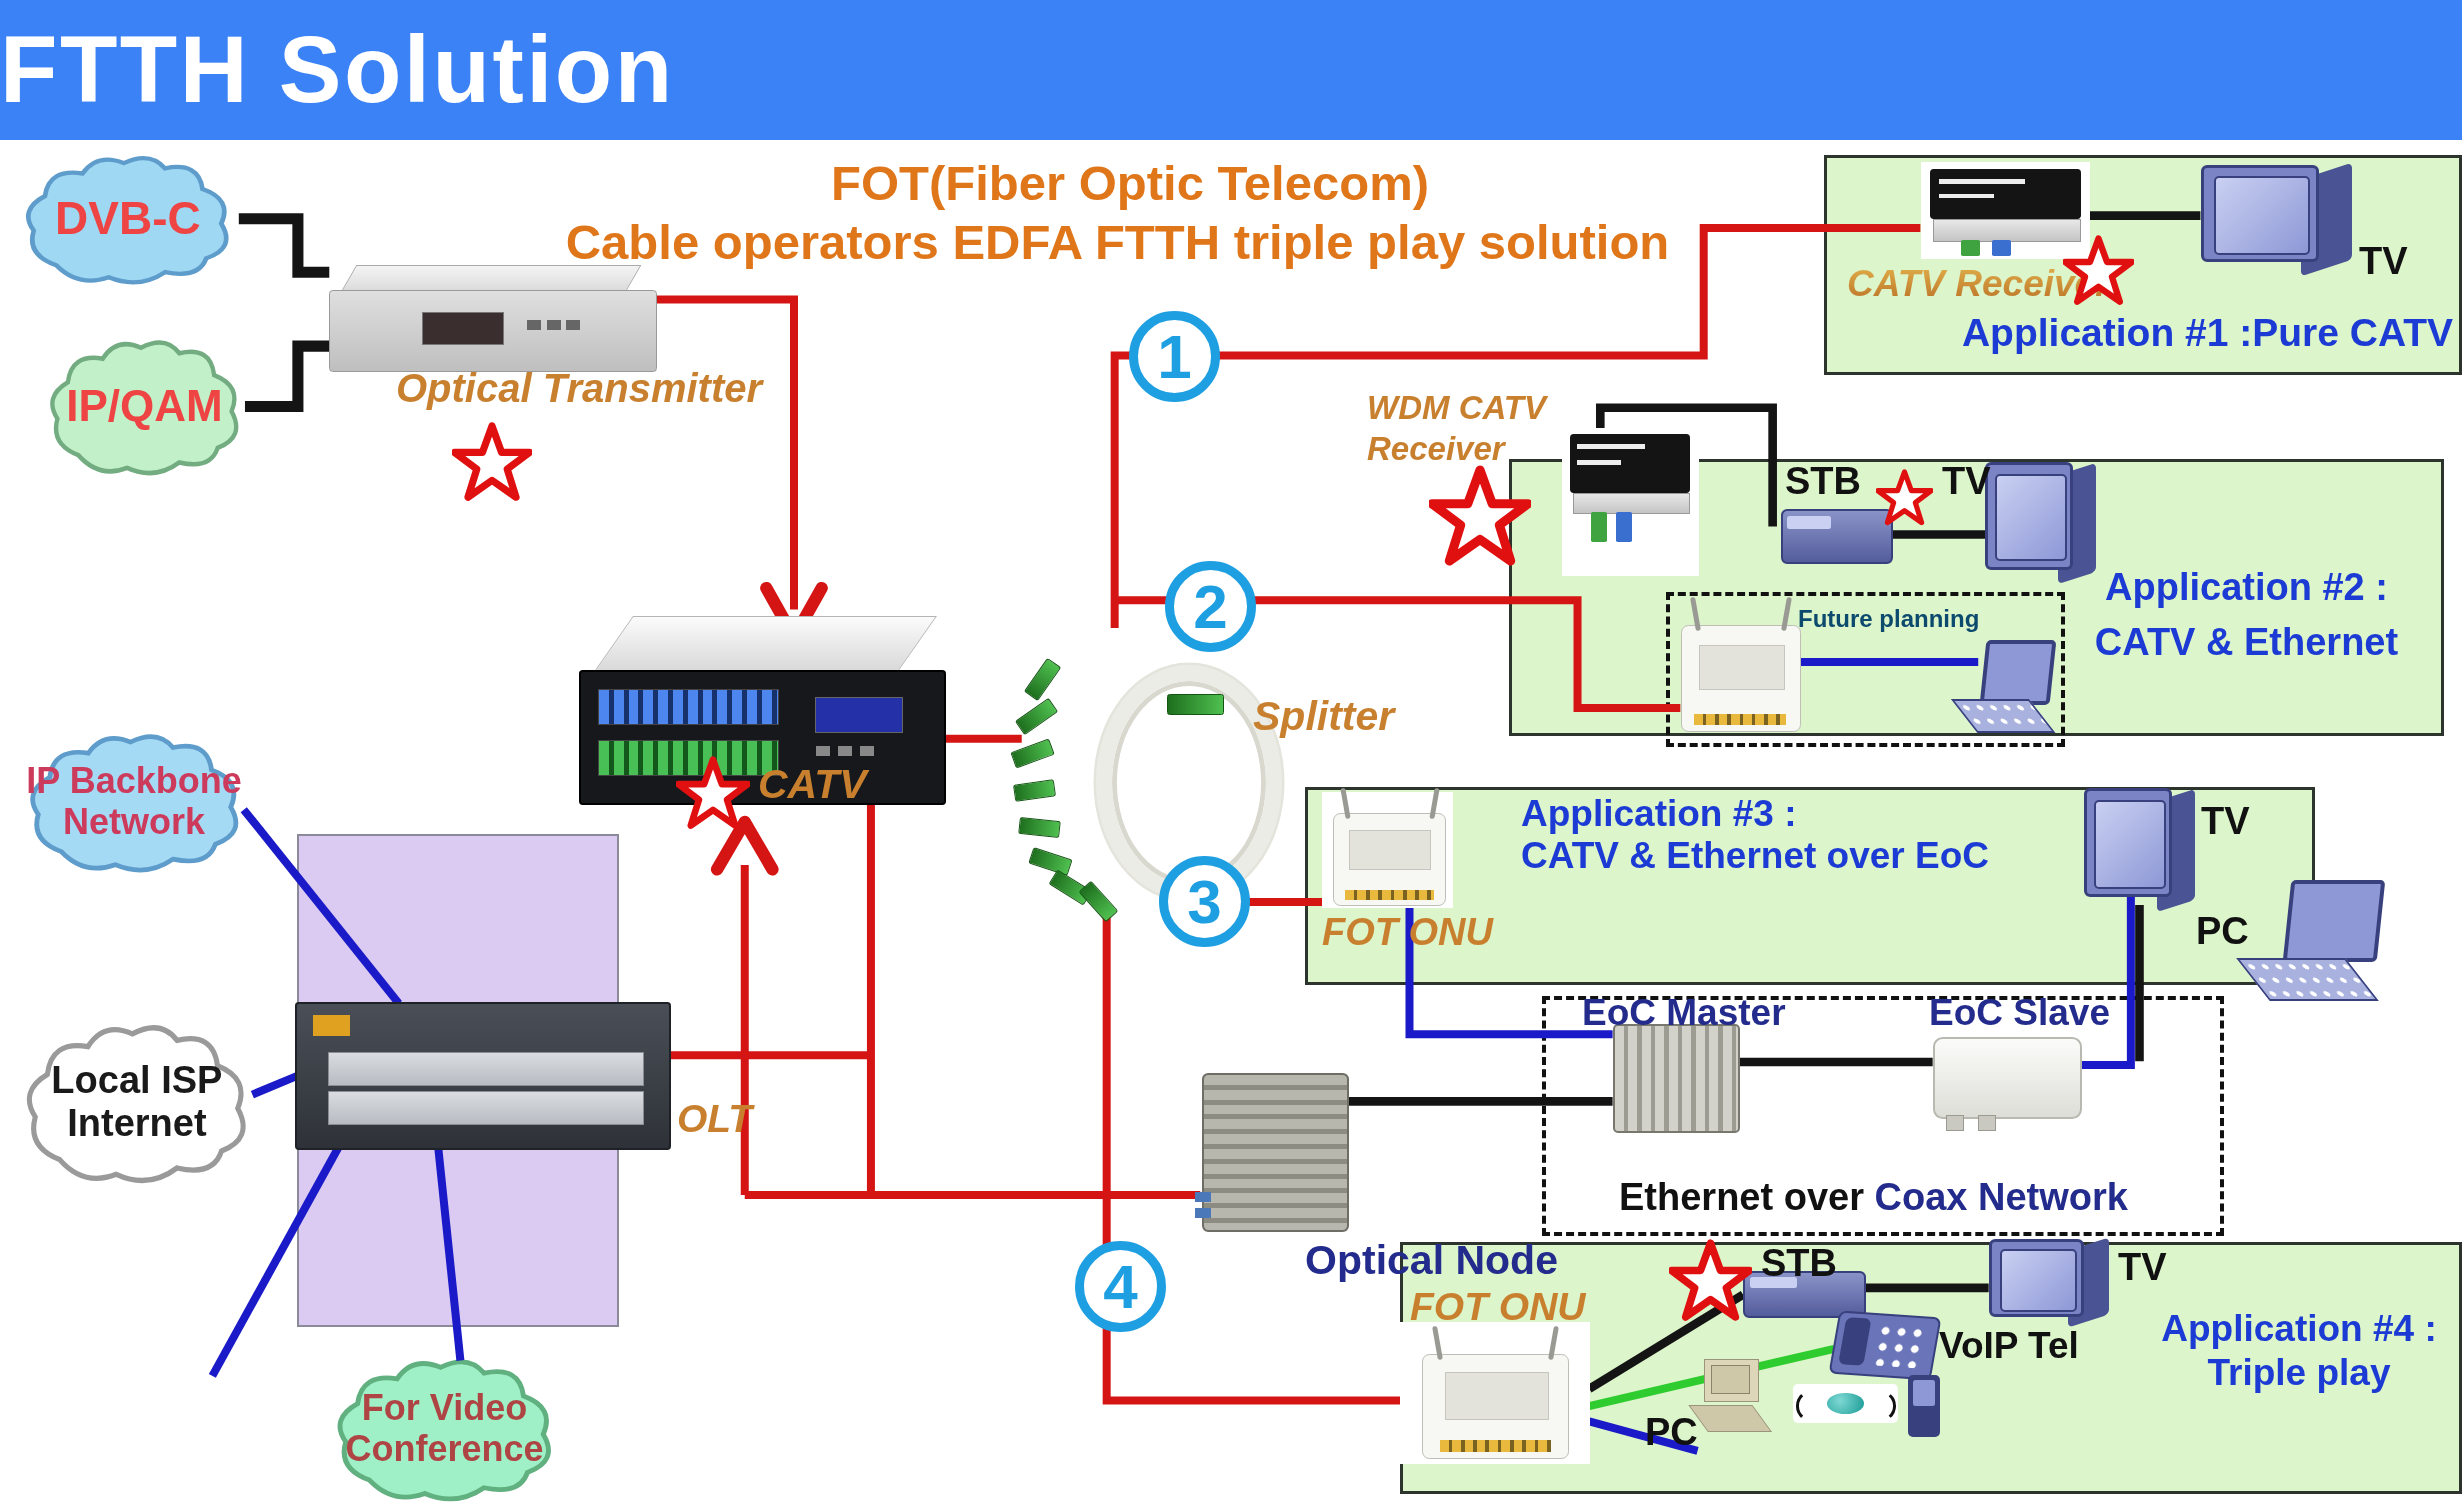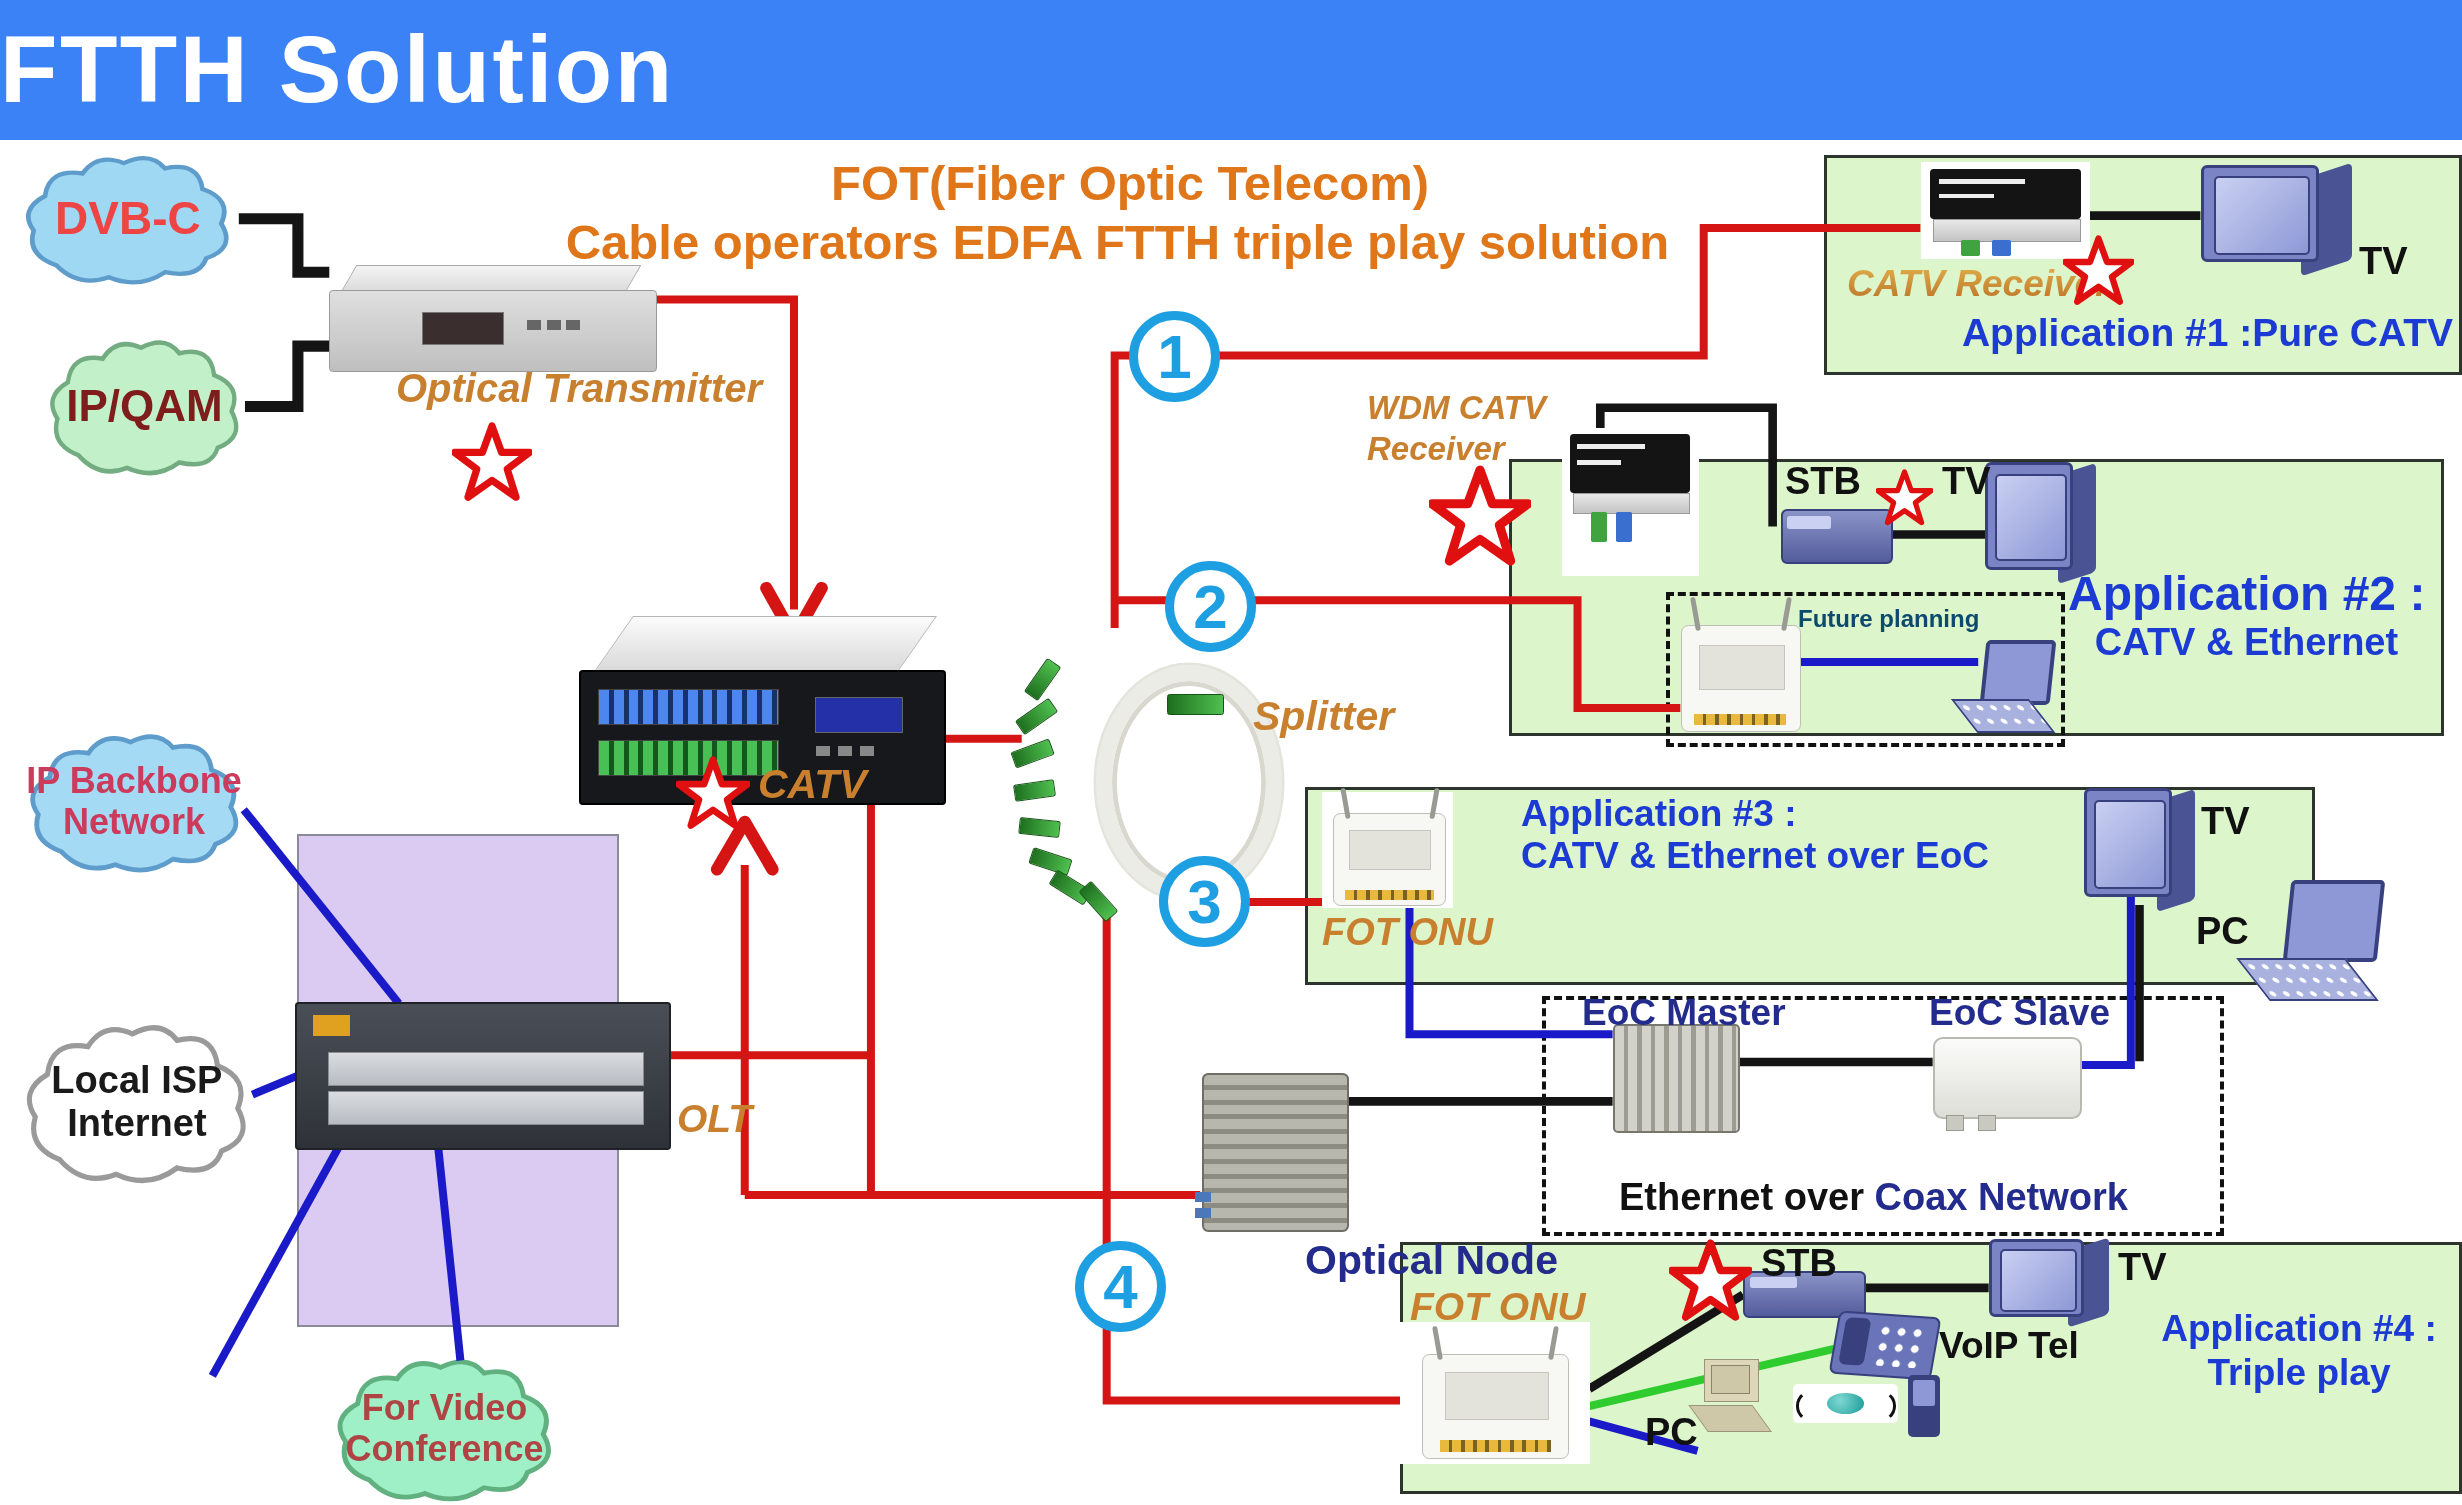--- a/index.html
+++ b/index.html
@@ -110,21 +110,21 @@
         <path d="M22 66 Q6 60 10 46 Q2 34 16 26 Q18 10 36 13 Q44 1 58 7 Q72 0 80 10 Q98 6 100 22 Q116 28 110 42 Q118 56 102 62 Q98 74 80 70 Q66 80 50 73 Q34 79 22 66 Z" fill="#9FD8F3" stroke="#5E9CCB" stroke-width="2.5"></path>
       </svg>
     <div class="cloudtxt" style="font-size:46px;color:#ef4444;">
         <span>DVB-C</span>
       </div>
   </div>
   <div class="cloud" style="left:40px;top:335px;width:209px;height:142px;">
     <svg viewBox="0 0 120 78" preserveAspectRatio="none">
         <path d="M22 66 Q6 60 10 46 Q2 34 16 26 Q18 10 36 13 Q44 1 58 7 Q72 0 80 10 Q98 6 100 22 Q116 28 110 42 Q118 56 102 62 Q98 74 80 70 Q66 80 50 73 Q34 79 22 66 Z" fill="#C2F0C8" stroke="#72AC80" stroke-width="2.5"></path>
       </svg>
-    <div class="cloudtxt" style="font-size:44px;color:#7f1d1d;">
+    <div class="cloudtxt" style="font-size:44px;color:#ef4444;">
         <span>IP/QAM</span>
       </div>
   </div>
   <div class="cloud" style="left:18.5px;top:729px;width:231px;height:145px;">
     <svg viewBox="0 0 120 78" preserveAspectRatio="none">
         <path d="M22 66 Q6 60 10 46 Q2 34 16 26 Q18 10 36 13 Q44 1 58 7 Q72 0 80 10 Q98 6 100 22 Q116 28 110 42 Q118 56 102 62 Q98 74 80 70 Q66 80 50 73 Q34 79 22 66 Z" fill="#A5DAF5" stroke="#5E9CCB" stroke-width="2.5"></path>
       </svg>
     <div class="cloudtxt" style="font-size:36px;color:#CC3A5C;">
       <span>IP Backbone</span>
         <span>Network</span>
@@ -299,21 +299,21 @@
   </div>
   <div class="dev stb" style="left:1781px;top:509px;width:108px;height:51px;"></div>
   <div class="lbl blk" style="left:1785px;top:460px;font-size:38px;">STB</div>
   <div class="lbl blk" style="left:1942px;top:460px;font-size:38px;">TV</div>
   <div class="dev" style="left:1985px;top:462px;width:111px;height:121px;">
     <div class="tv-side"></div>
     <div class="tv-face">
         <div class="tv-screen"></div>
       </div>
   </div>
-  <div class="lbl apptitle" style="left:2068px;top:566px;width:357px;font-size:48px;">Application #2 :</div>
+  <div class="lbl apptitle" style="left:2068px;top:566px;width:357px;text-align:center;font-size:38px;">Application #2 :</div>
   <div class="lbl apptitle" style="left:2068px;top:621px;width:357px;text-align:center;font-size:38px;">CATV &amp; Ethernet</div>
   <div class="lbl" style="left:1798px;top:605px;font-size:24px;color:#0c4a6e;font-weight:600;">Future planning</div>
 
   <div class="onu" style="left:1681px;top:625px;width:118px;height:105px;">
     <div class="ant" style="left:11px;top:-29.5px;height:34px;transform:rotate(-10deg);"></div>
     <div class="ant" style="right:11px;top:-29.5px;height:34px;transform:rotate(10deg);"></div>
     <div class="onu-lbl" style="left:17px;top:18.5px;width:84px;height:43px;"></div>
     <div class="onu-ports" style="left:12.3px;bottom:6.2px;width:92px;height:11px;"></div>
   </div>
   <div class="dev" style="left:1964px;top:640px;width:92px;height:92px;">

